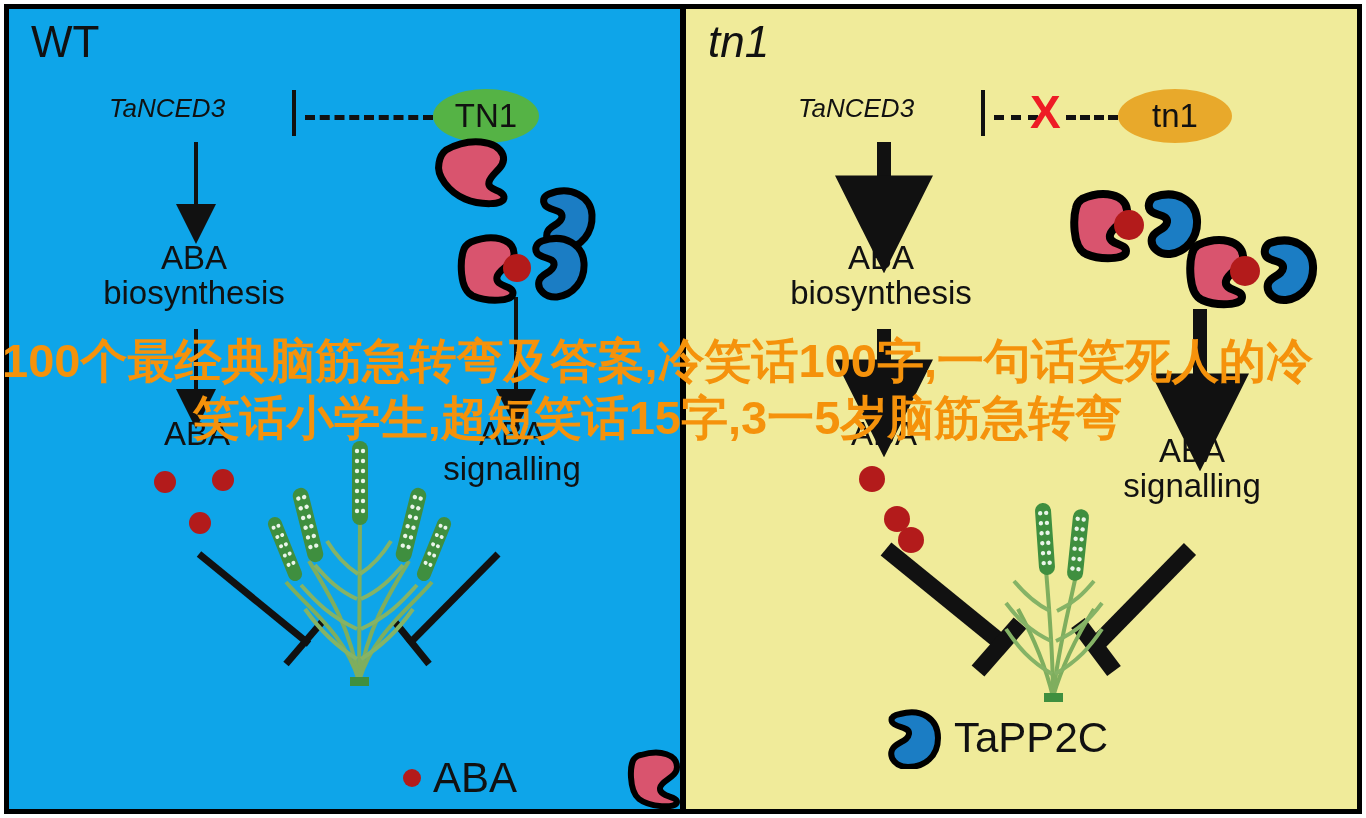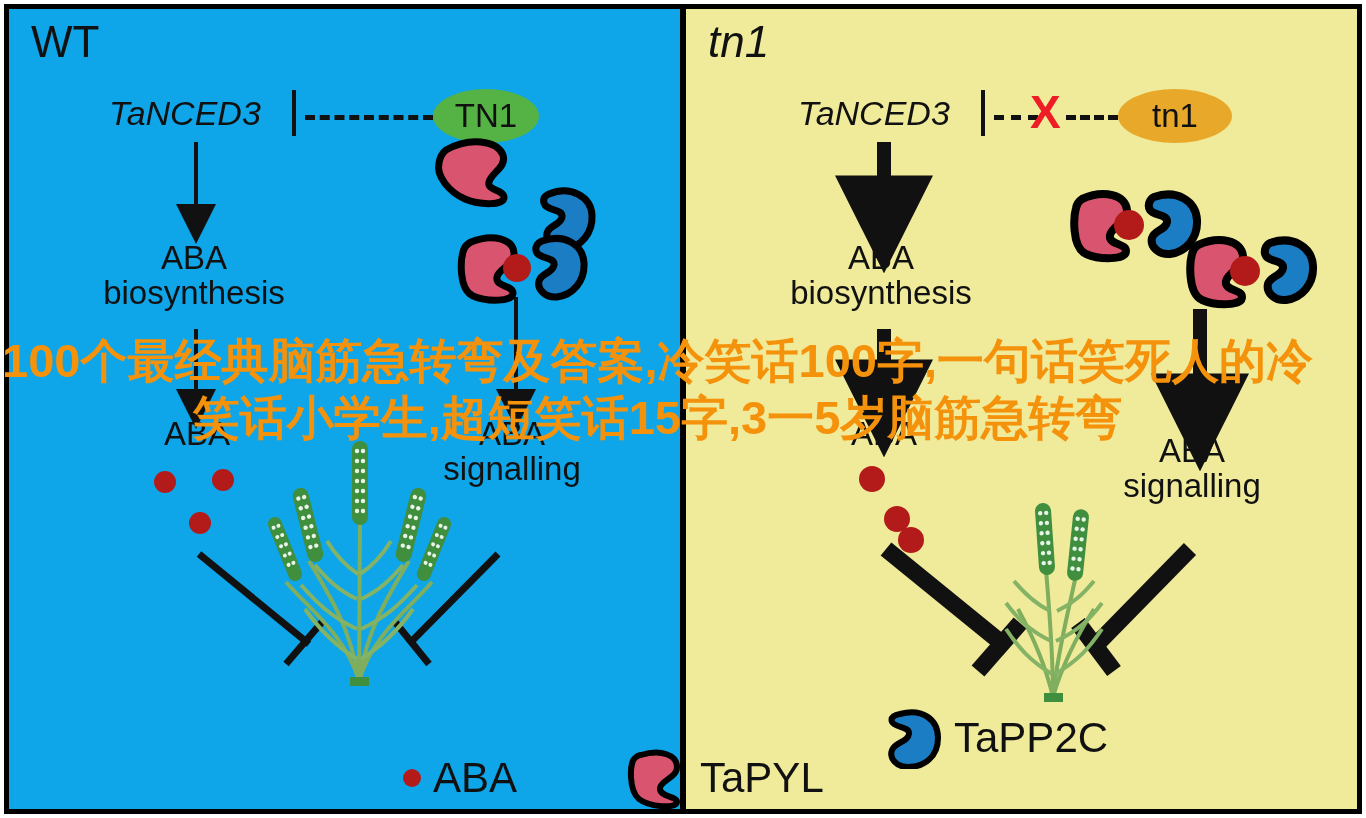--- a/index.html
+++ b/index.html
@@ -39,21 +39,21 @@
 
   
   .lbl{
     position:absolute;
     color:#111;
     white-space:nowrap;
     line-height:1.06;
     text-align:center;
   }
   .gene-lbl{
-    font-size:34px;
+    font-size:26px;
     font-style:italic;
     font-weight:500;
   }
   .pathway-lbl{
     font-size:33px;
     text-align:center;
   }
 
   
   .tick{
@@ -436,23 +436,20 @@
               <circle cx="-3" cy="14" r="2.2"></circle>
                 <circle cx="3" cy="14" r="2.2"></circle>
               <circle cx="-3" cy="24" r="2.2"></circle>
                 <circle cx="3" cy="24" r="2.2"></circle>
             </g>
           </g>
         </g>
       </g>
     </svg>
 
-    <div class="legend-item" style="left:14px; top:745px;">
-      <span>TaPYL</span>
-    </div>
 
     <div class="legend-item" style="left:198px; top:698px;">
       <svg width="58" height="62" viewBox="0 0 58 62">
         <path d="M16,7 C38,1 54,12 54,31 C54,50 40,60 24,60 C12,60 5,51 8,43
                  C11,35 24,35 25,27 C26,19 11,21 8,15 C6,10 11,8 16,7 Z" fill="#1b7dc4" stroke="#000" stroke-width="6" stroke-linejoin="round"></path>
       </svg>
       <span class="lg-text">TaPP2C</span>
     </div>
   </div>
 

